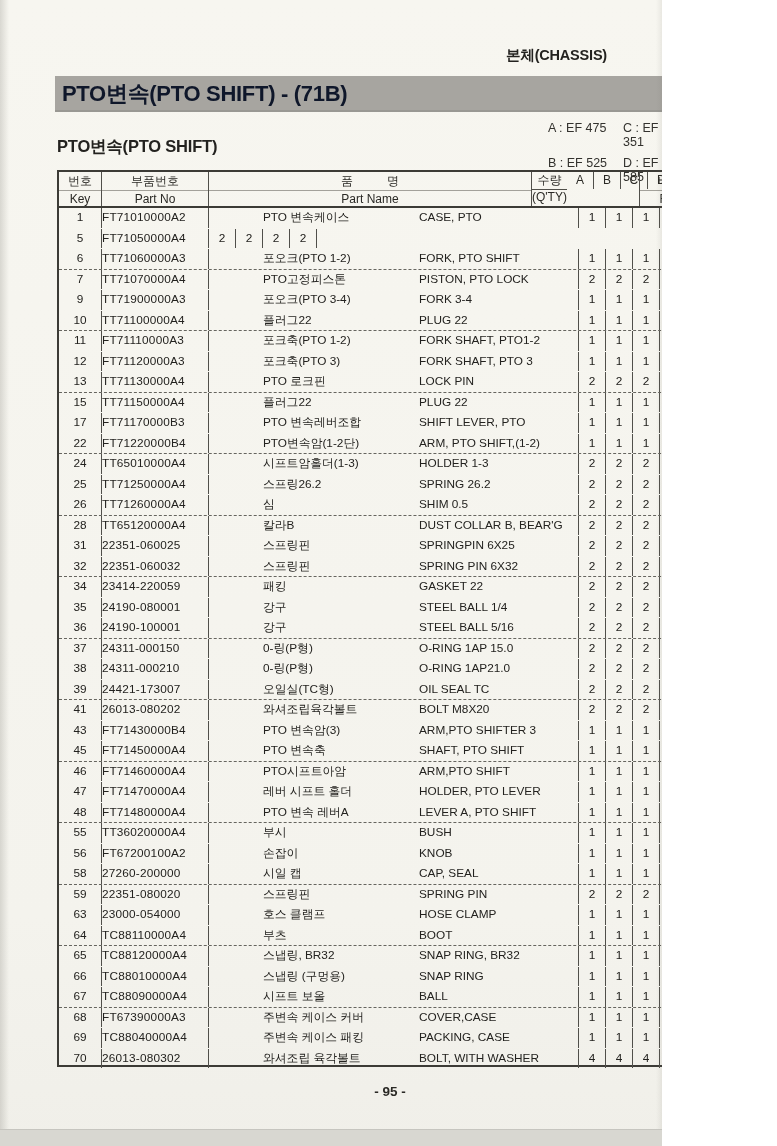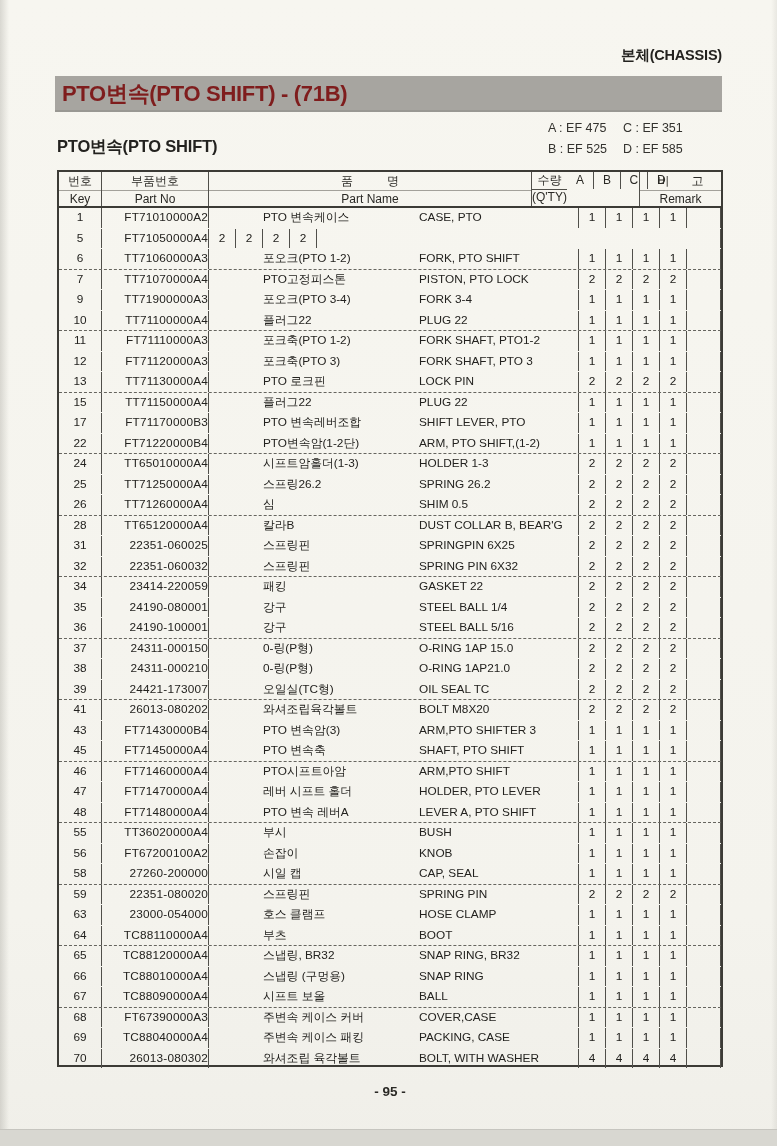--- a/index.html
+++ b/index.html
@@ -1,36 +1,36 @@
 <!DOCTYPE html>
 <html><head>
 <meta charset="utf-8">
 <style>
   html,body{margin:0;padding:0;}
   .page{
     position:relative;
-    width:777px;height:1146px;
+    width:662px;height:1146px;
     background:linear-gradient(180deg,#f7f6f0 0%,#f4f3ed 80%,#f0efe9 100%);
     font-family:"Liberation Sans","DejaVu Sans",sans-serif;
     color:#23221f;
     overflow:hidden;
   }
   
   .edge-left{position:absolute;left:0;top:0;bottom:0;width:9px;
     background:linear-gradient(90deg,rgba(110,108,100,0.22),rgba(110,108,100,0));}
   .edge-right{position:absolute;right:0;top:0;bottom:0;width:6px;
     background:linear-gradient(270deg,rgba(110,108,100,0.10),rgba(110,108,100,0));}
   .scan-band{position:absolute;left:0;right:0;top:1129px;height:17px;
     background:#d8d7d1;border-top:1px solid #c6c5bf;}
   
   .corner{position:absolute;top:46px;right:55px;font-size:14.5px;font-weight:bold;letter-spacing:-0.2px;}
   .titlebar{position:absolute;left:55px;top:76px;width:667px;height:36px;
     background:#a7a5a0;box-shadow:inset 0 -2px 0 rgba(0,0,0,0.08);
     display:flex;align-items:center;}
-  .titlebar .t{font-size:22px;font-weight:bold;color:#7f1d1d;letter-spacing:-0.3px;padding-left:7px;}
+  .titlebar .t{font-size:22px;font-weight:bold;color:#0f172a;letter-spacing:-0.3px;padding-left:7px;}
   .subtitle{position:absolute;left:57px;top:136px;font-size:16.5px;font-weight:bold;letter-spacing:-0.2px;}
   .models{position:absolute;left:548px;top:121px;display:grid;
     grid-template-columns:75px auto;grid-column-gap:0;grid-row-gap:7px;
     font-size:12.5px;color:#33322e;}
   
   .parts-table{position:absolute;left:57px;top:170px;width:666px;height:897px;
     border:2px solid #3c3b36;box-sizing:border-box;background:transparent;}
   .thead{display:flex;height:36px;border-bottom:2px solid #3c3b36;box-sizing:border-box;
     font-size:12px;color:#2a2925;}
   .th{display:flex;flex-direction:column;box-sizing:border-box;border-right:1px solid #504f4a;}
@@ -43,21 +43,21 @@
   .qtygrp{width:108px;display:flex;flex-direction:row;border-right:1px solid #504f4a;box-sizing:border-box;}
   .qtygrp .qtop{height:18px;line-height:17px;text-align:center;border-bottom:1px solid #504f4a;box-sizing:border-box;}
   .qtygrp .qcols{display:flex;height:17px;}
   .qtygrp .qcols span{width:27px;text-align:center;line-height:16px;border-right:1px solid #504f4a;box-sizing:border-box;}
   .qtygrp .qcols span:last-child{border-right:none;}
   .tbody{font-size:11.8px;}
   .tr{display:flex;height:20.5px;box-sizing:border-box;border-bottom:1px solid transparent;}
   .tr.gsep{border-bottom:1px dashed #66655f;}
   .td{box-sizing:border-box;border-right:1px solid #504f4a;line-height:19.5px;overflow:hidden;white-space:nowrap;}
   .td.c-key{text-align:center;}
-  .td.c-pn{text-align:right;letter-spacing:0.2px;}
+  .td.c-pn{text-align:left;letter-spacing:0.2px;}
   .td.c-name{display:flex;margin-left:47px;}
   .td .nko{width:163px;padding-left:7px;box-sizing:border-box;}
   .td .nen{flex:1;}
   .td.c-q{text-align:center;}
   .pagenum{position:absolute;left:57px;top:1084px;width:666px;text-align:center;
     font-size:13.5px;font-weight:bold;color:#2a2925;}
 </style>
 </head>
 <body>
 

